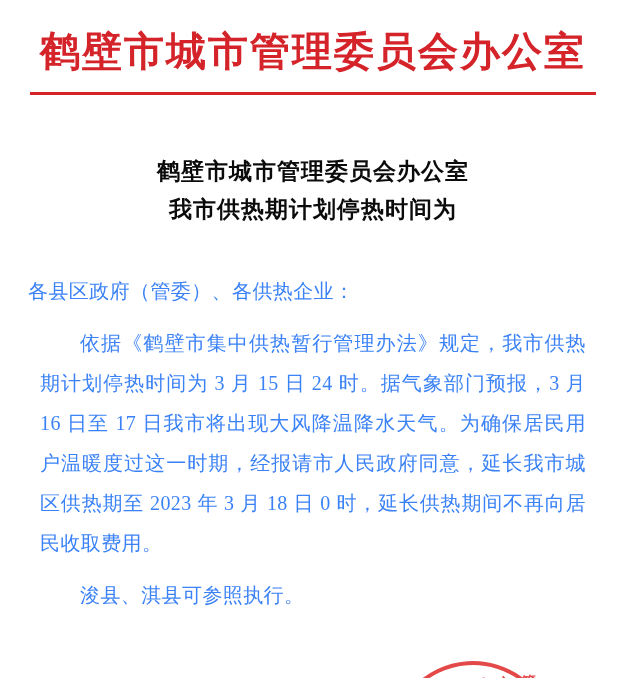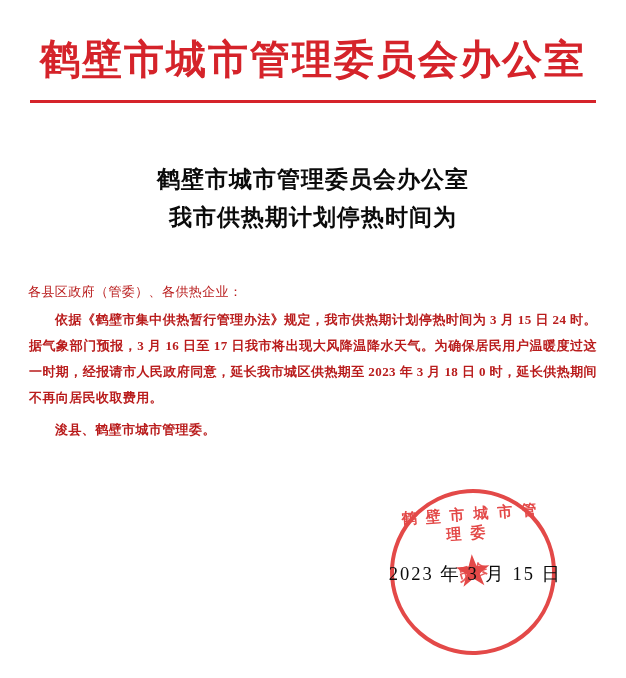--- a/index.html
+++ b/index.html
@@ -12,21 +12,21 @@
     background: #ffffff;
     font-family: "Liberation Serif", "DejaVu Serif", serif;
     color: #111111;
     overflow: hidden;
   }
   .page {
     position: relative;
     width: 626px;
     height: 678px;
     box-sizing: border-box;
-    padding: 8px 28px;
+    padding: 0 28px;
   }
   .letterhead {
     text-align: center;
     color: #d5232a;
     font-family: "Liberation Serif", "DejaVu Serif", serif;
     font-weight: bold;
     font-size: 40px;
     letter-spacing: 2px;
     line-height: 1.1;
     padding-top: 30px;
@@ -44,33 +44,32 @@
     line-height: 1.65;
     margin-top: 58px;
     color: #0b0b0b;
     letter-spacing: 1px;
   }
   .doc-title .line2 {
     display: block;
   }
   .body-block {
     margin-top: 42px;
-    font-size: 13px;
+    font-size: 20px;
     line-height: 2.0;
-    color: #b91c1c;
+    color: #3b82f6;
     text-align: justify;
     letter-spacing: 0.4px;
   }
   .salutation {
     margin: 0 0 2px 0;
   }
   .para {
-    margin: 1px;
+    margin: 12px;
     text-indent: 2em;
-    font-weight: bold;
   }
   .para + .para {
     margin-top: 6px;
   }
   .sign-area {
     position: relative;
     margin-top: 40px;
     height: 150px;
   }
   .sign-date {
@@ -140,21 +139,21 @@
   <div class="red-rule"></div>
 
   <div class="doc-title">
     <span class="line1">鹤壁市城市管理委员会办公室</span>
     <span class="line2">我市供热期计划停热时间为</span>
   </div>
 
   <div class="body-block">
     <p class="salutation">各县区政府（管委）、各供热企业：</p>
     <p class="para">依据《鹤壁市集中供热暂行管理办法》规定，我市供热期计划停热时间为 3 月 15 日 24 时。据气象部门预报，3 月 16 日至 17 日我市将出现大风降温降水天气。为确保居民用户温暖度过这一时期，经报请市人民政府同意，延长我市城区供热期至 2023 年 3 月 18 日 0 时，延长供热期间不再向居民收取费用。</p>
-    <p class="para">浚县、鹤壁市城市管理委。</p>
+    <p class="para">浚县、淇县可参照执行。</p>
   </div>
 
   <div class="sign-area">
     <div class="seal">
       <div class="seal-top-text">鹤壁市城市管理委</div>
       <div class="seal-star">★</div>
       <div class="seal-center-text">员会</div>
 
     </div>
     <div class="sign-date">2023 年 3 月 15 日</div>

